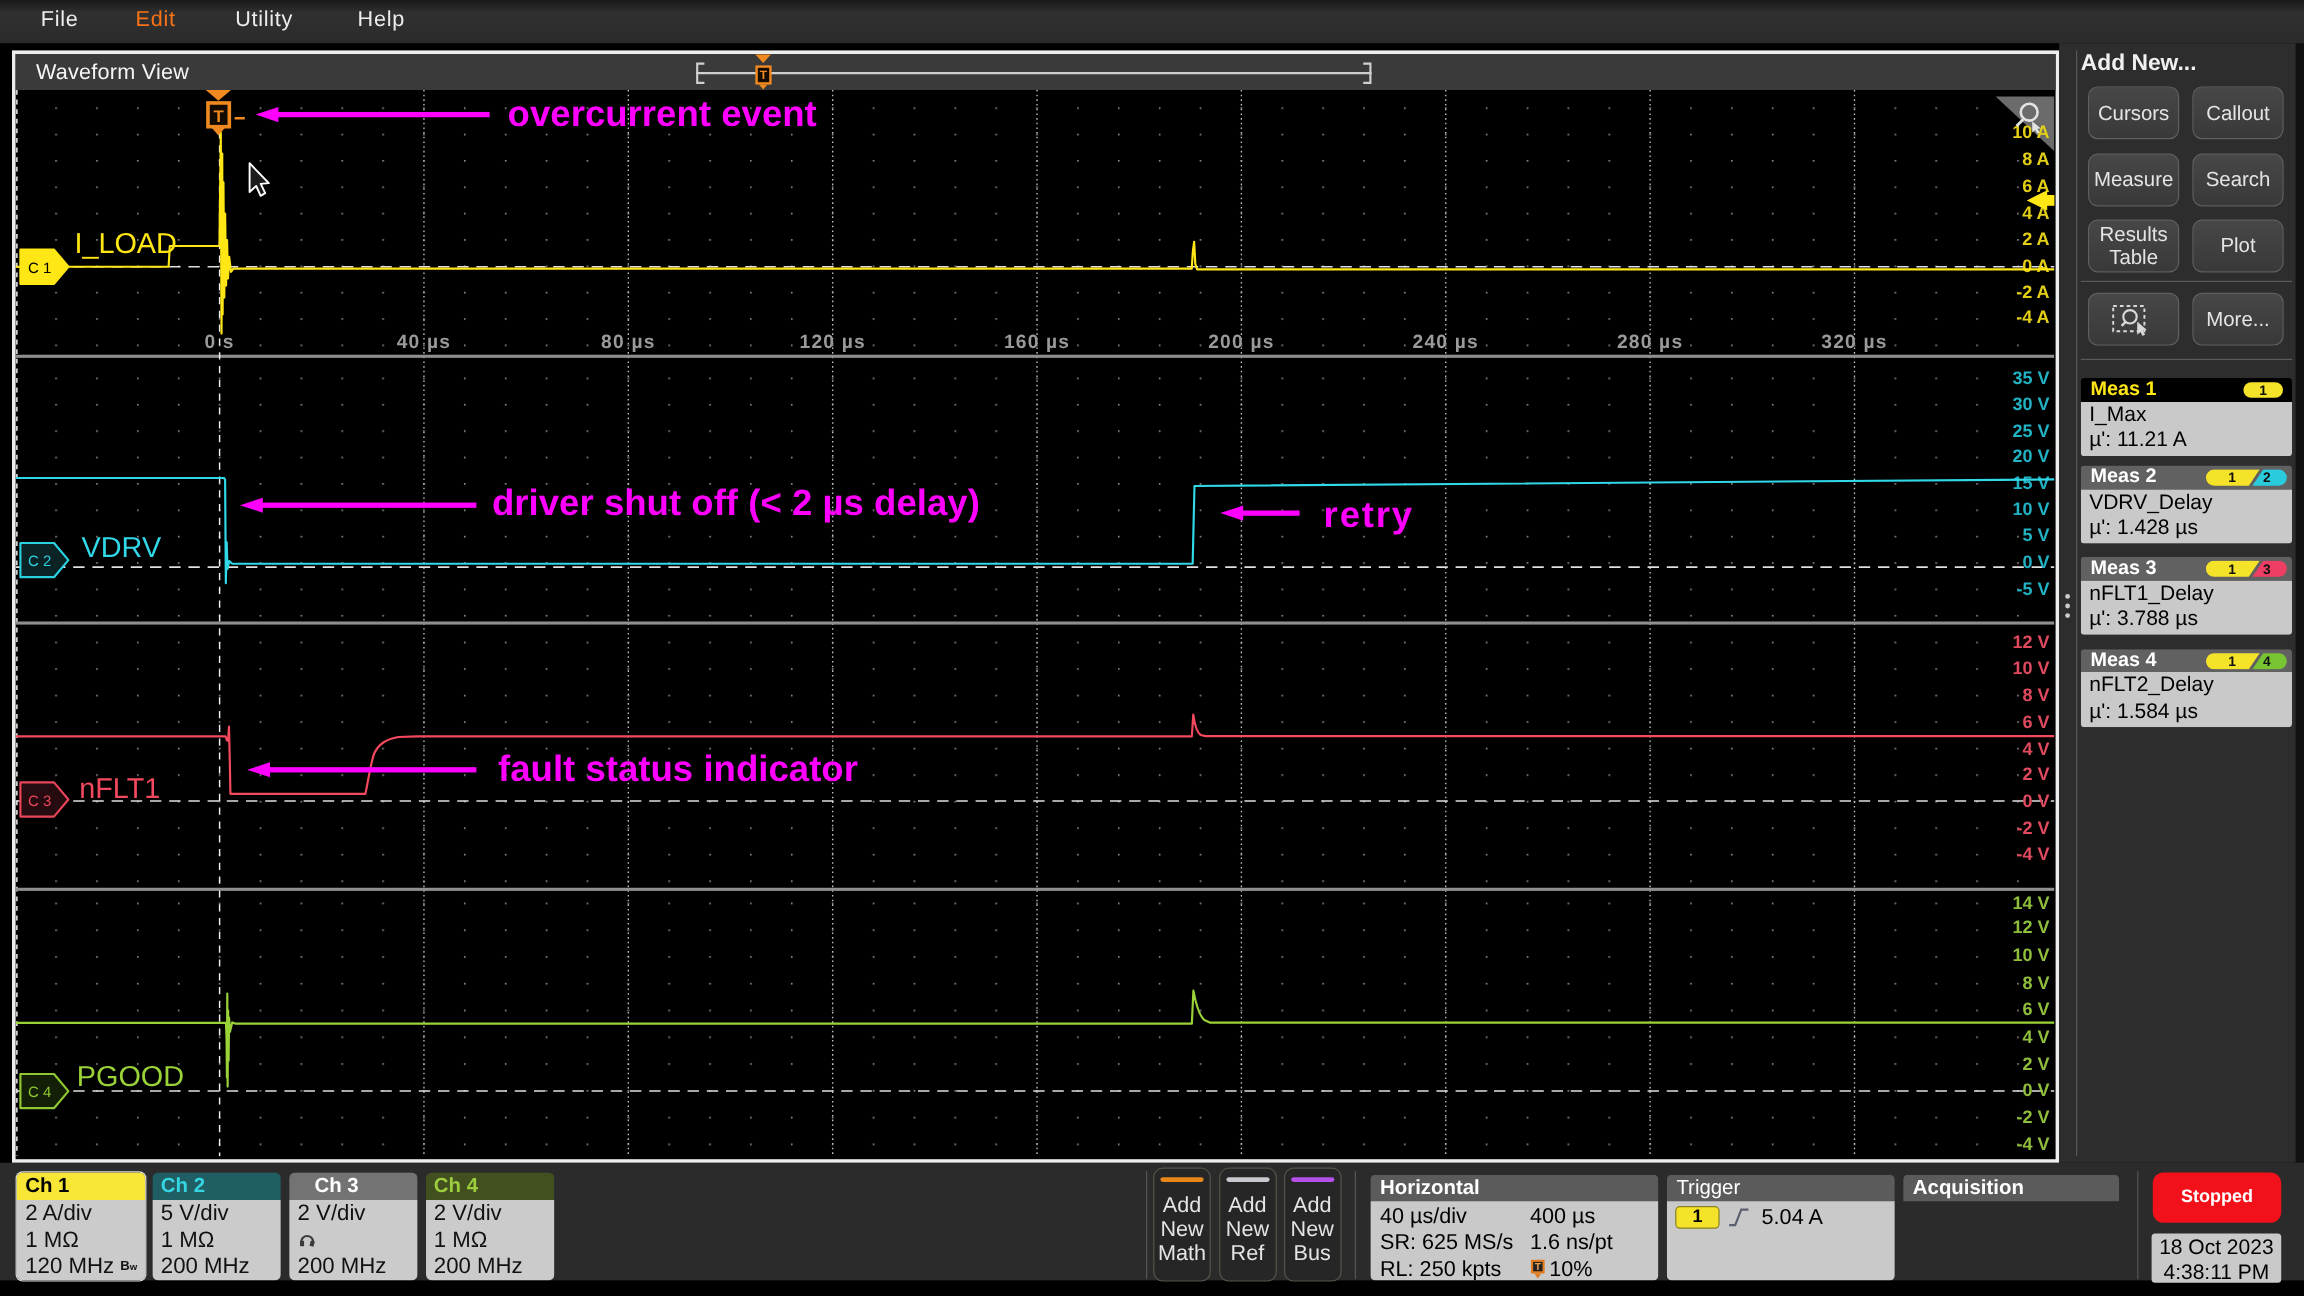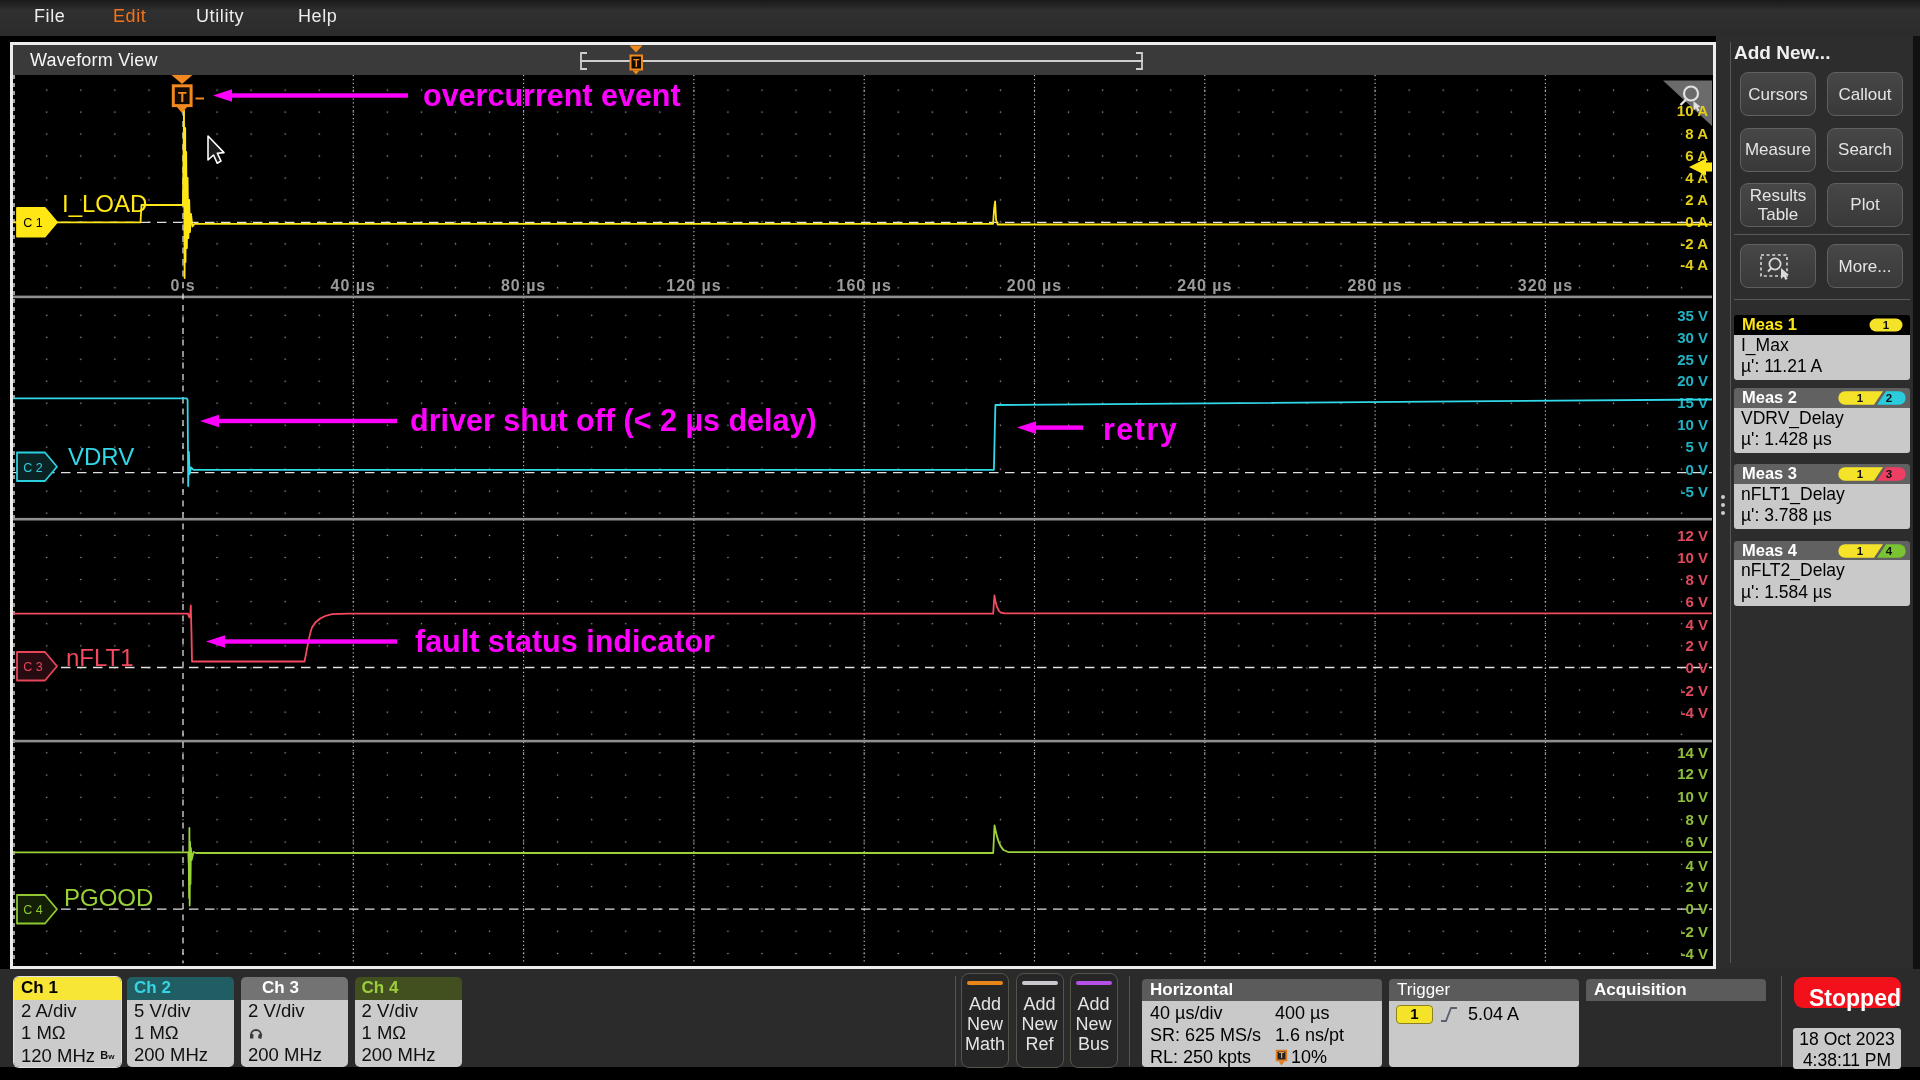--- a/index.html
+++ b/index.html
@@ -161,21 +161,21 @@
 <div class="abs" style="left:7px;top:4px;width:37px;height:19px;background:#f5e32a;border:1.5px solid #8a8220;border-radius:4px;color:#000;font-size:15px;font-weight:bold;text-align:center;line-height:16px">1</div>
 <svg class="abs" style="left:50px;top:4px" width="20" height="19" viewBox="0 0 20 19">
         <polyline points="2,16 7,16 12,3 18,3" fill="none" stroke="#5a6070" stroke-width="1.8"></polyline>
       </svg>
 <div class="abs" style="left:79px;top:3px">5.04 A</div>
 </div>
 </div>
 <div class="abs" style="left:1586px;top:979px;width:180px;height:88px;border-radius:4px;overflow:hidden">
 <div style="height:22px;background:#5b5b5b;color:#fff;font-size:17px;font-weight:bold;padding-left:8px;line-height:21px">Acquisition</div>
 </div>
-<div class="abs" style="left:1794px;top:977px;width:107px;height:31px;background:#f2111b;border-radius:9px;color:#fff;font-size:23px;font-weight:bold;text-align:right;line-height:42px">Stopped</div>
+<div class="abs" style="left:1794px;top:977px;width:107px;height:42px;background:#f2111b;border-radius:9px;color:#fff;font-size:15px;font-weight:bold;text-align:center;line-height:42px">Stopped</div>
 <div class="abs" style="left:1793px;top:1028px;width:108px;height:41px;background:#c9c9c9;border-radius:3px;color:#000;font-size:17.5px;text-align:center;line-height:20.5px;padding-top:1px">18 Oct 2023<br>4:38:11 PM</div>
 <svg class="abs" style="left:0;top:0" width="1920" height="1080" viewBox="0 0 1920 1080">
     <defs>
       <pattern id="p1" width="34.06" height="21.96" patternUnits="userSpaceOnUse" x="181.5" y="220.4">
         <circle cx="1.5" cy="1.5" r="0.75" fill="#a6a6a6"></circle>
       </pattern>
       <pattern id="p2" width="34.06" height="21.98" patternUnits="userSpaceOnUse" x="181.5" y="313.8">
         <circle cx="1.5" cy="1.5" r="0.75" fill="#a6a6a6"></circle>
       </pattern>
       <pattern id="p3" width="34.06" height="22.1" patternUnits="userSpaceOnUse" x="181.5" y="533.9">

